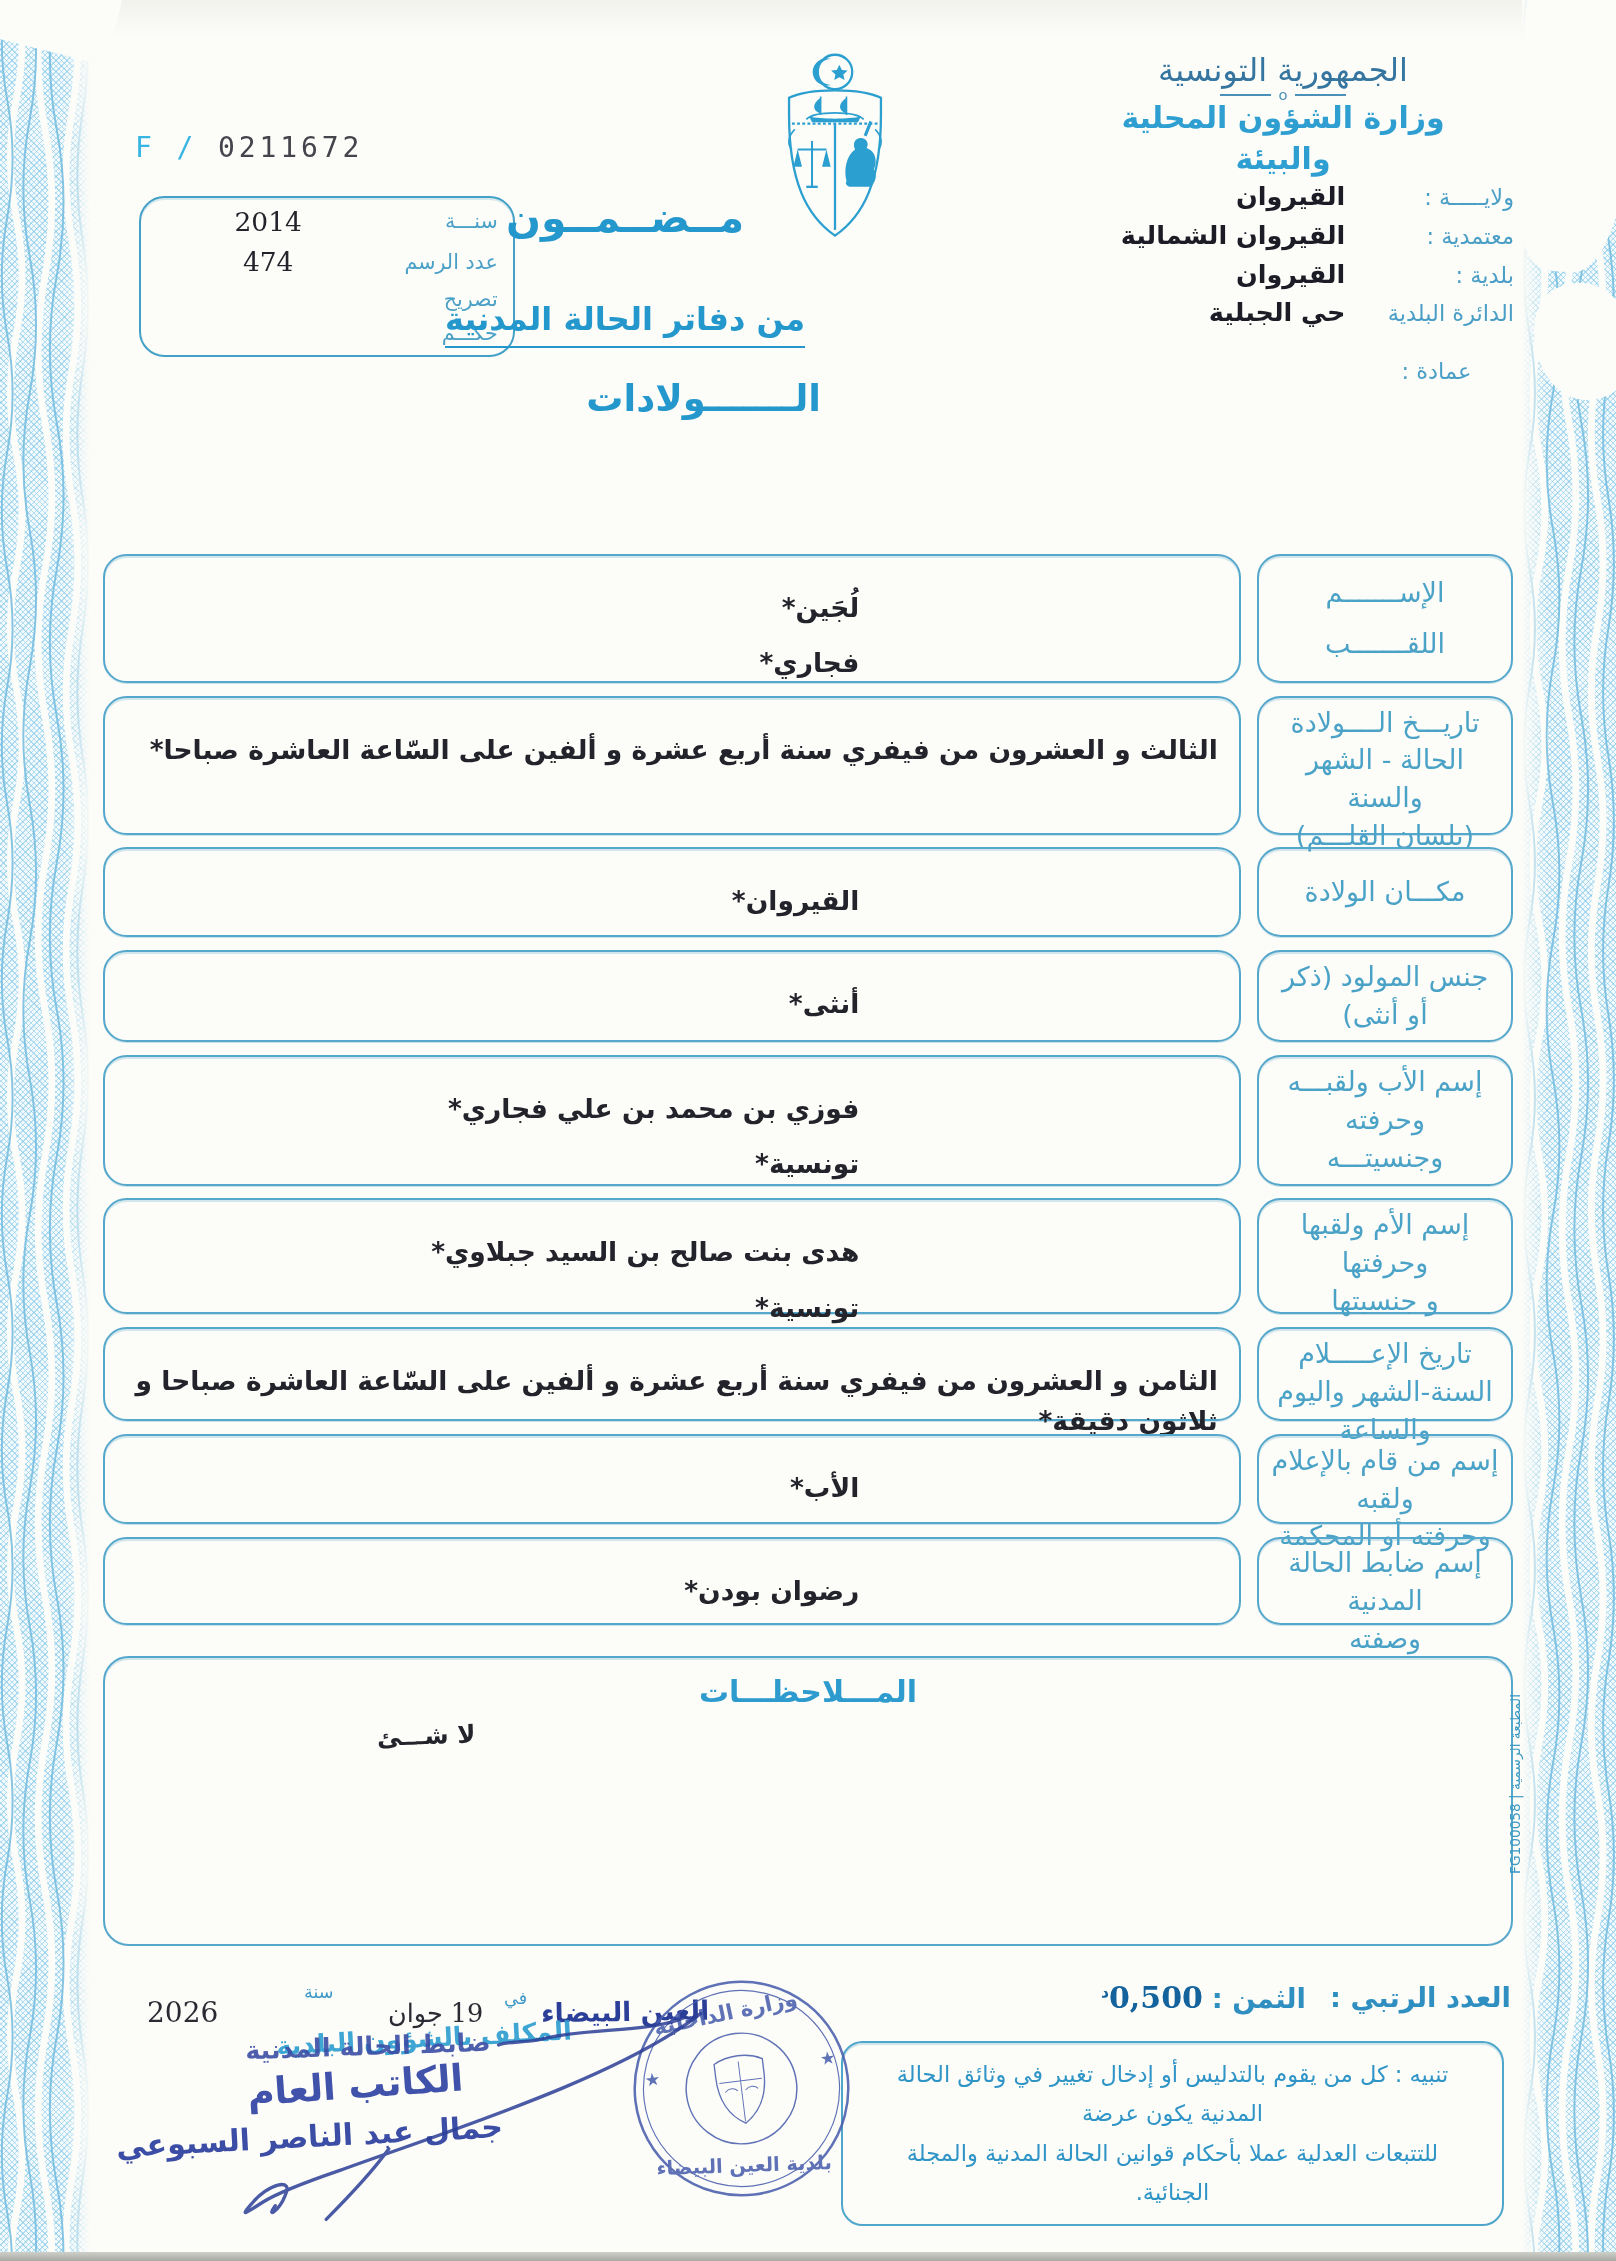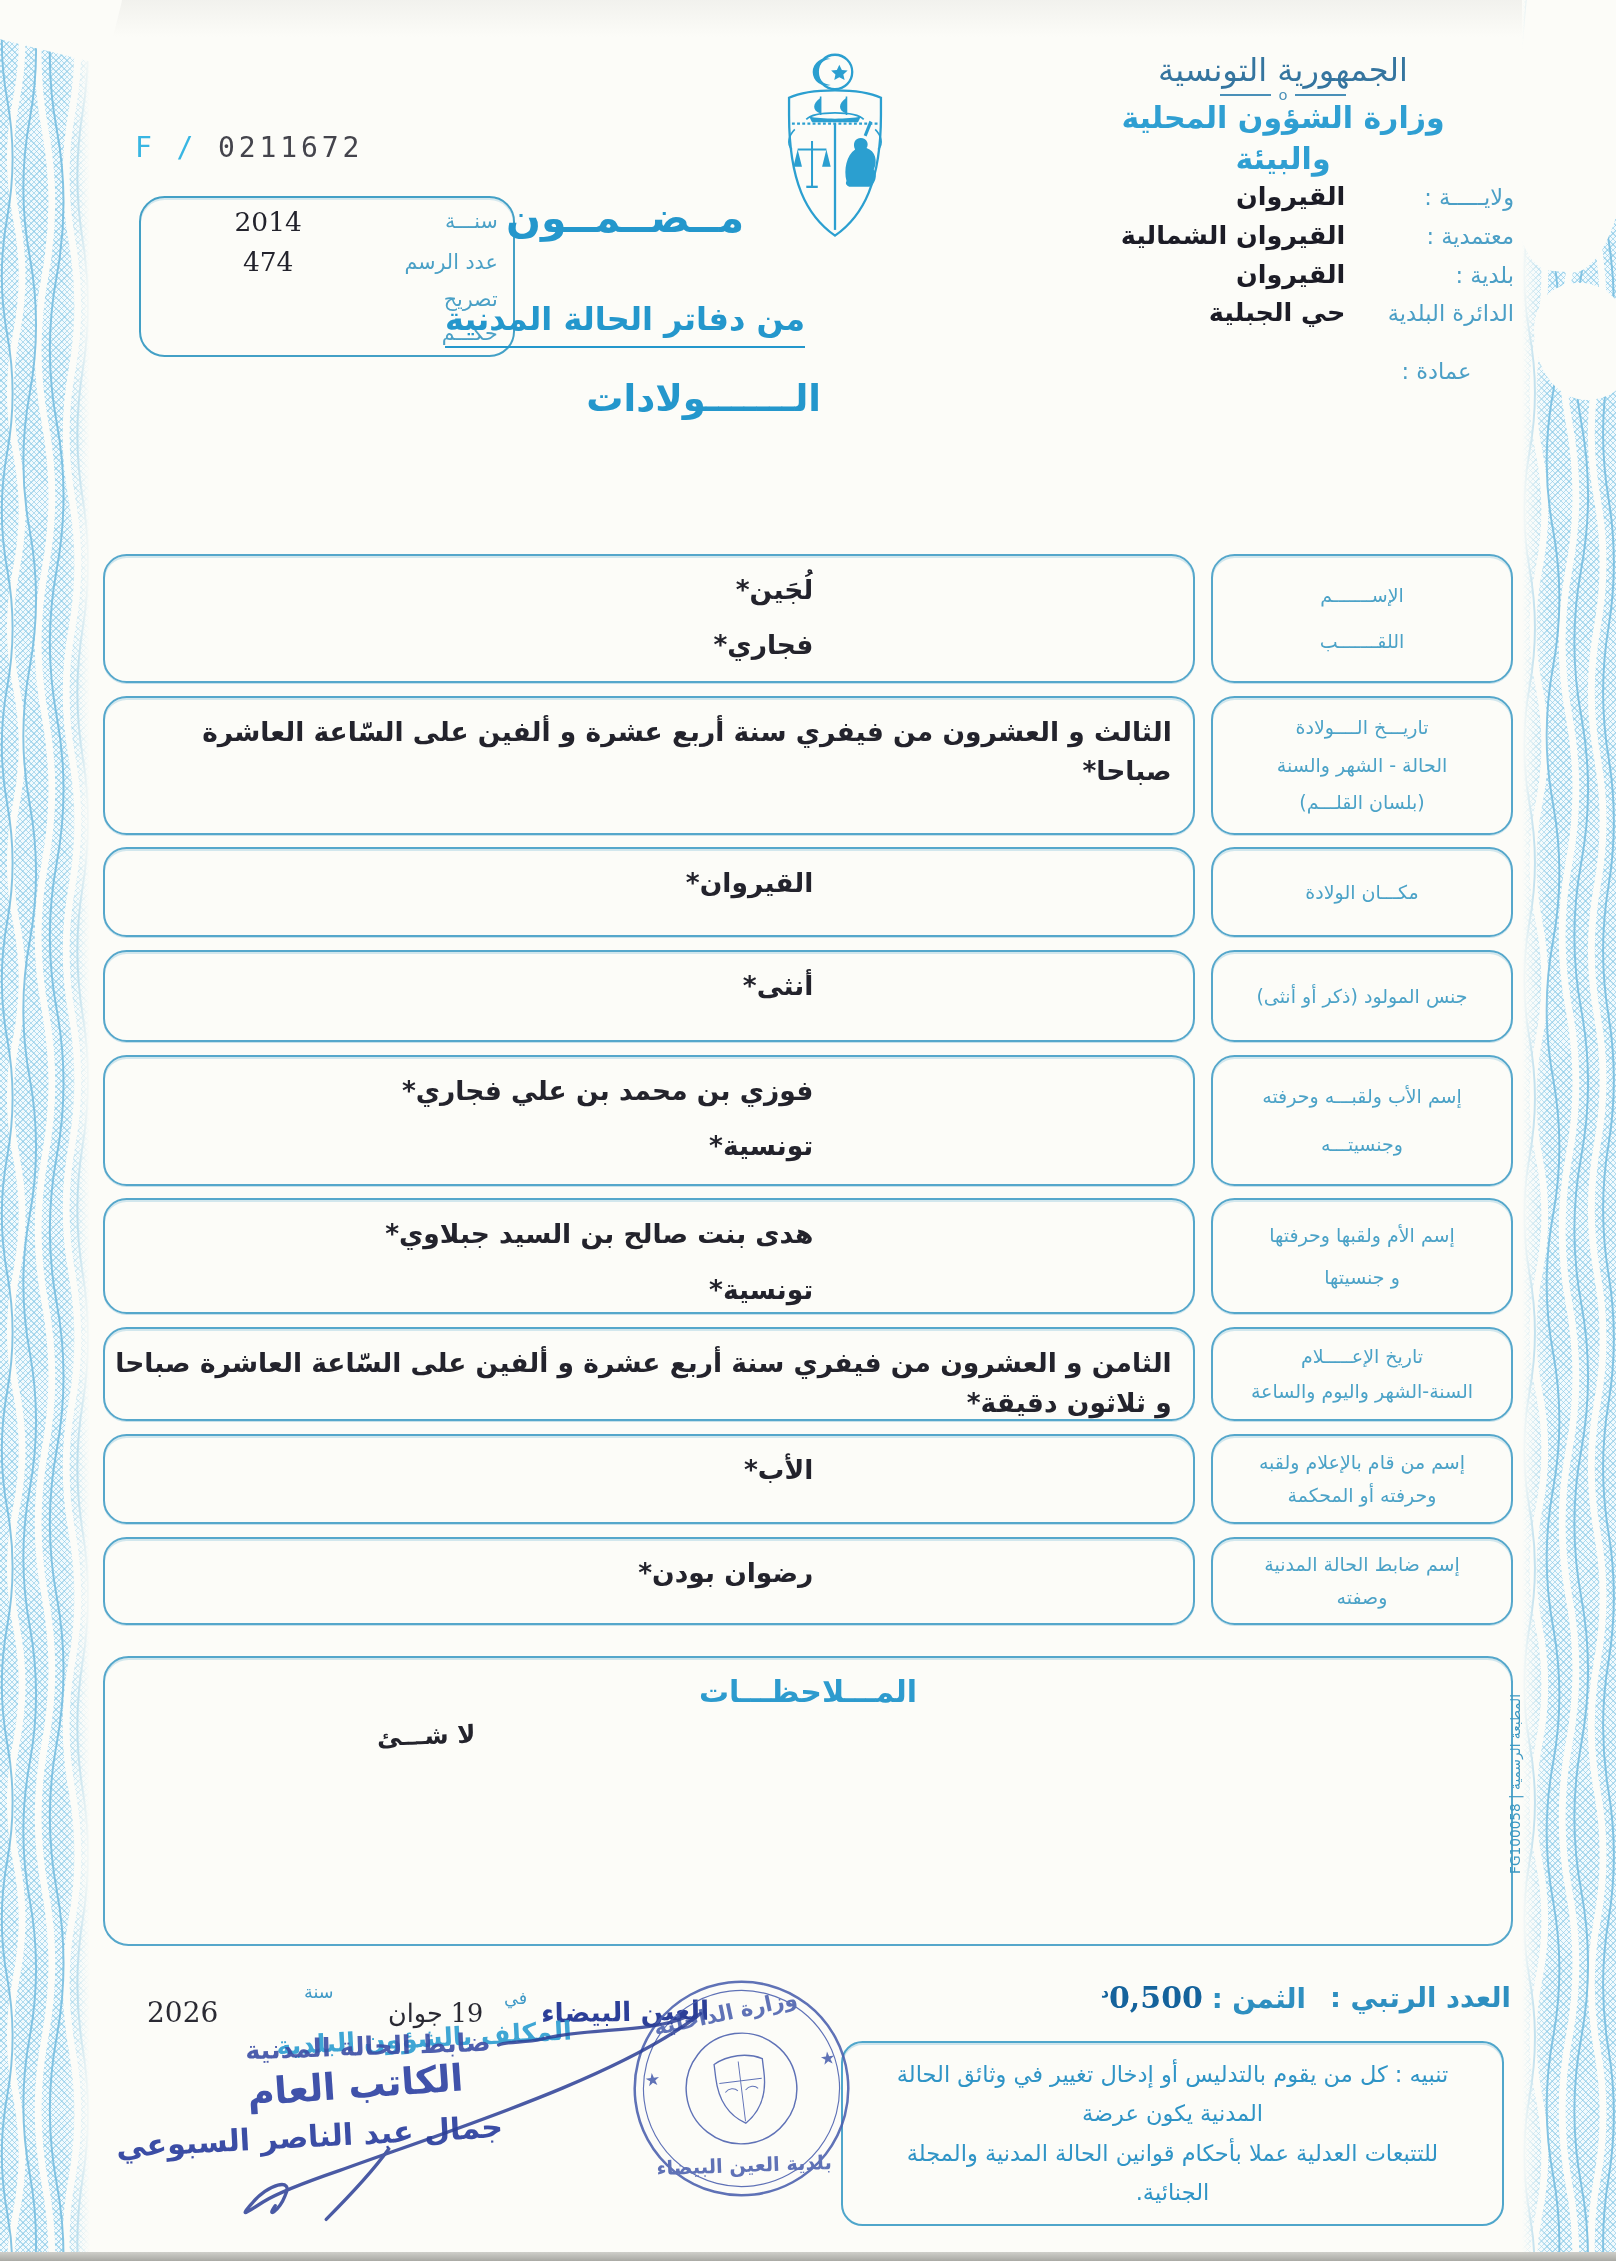--- a/index.html
+++ b/index.html
@@ -50,23 +50,23 @@
   .t1{font-size:41px;font-weight:bold;}
   .t2{font-size:32px;font-weight:bold;margin-top:11.8px;}
   .t2 span{display:inline-block;border-bottom:2.9px solid #2497cc;padding-bottom:7.8px;margin-top:46px;}
   .t3{font-size:37px;font-weight:bold;margin-top:29px;text-align:right;}
 
   
   .form-rows{position:absolute;top:554px;right:103px;width:1410px;direction:rtl;}
   .form-row{display:flex;gap:15.7px;margin-bottom:12.7px;}
   .dbox{border:2px solid #55a7cb;border-radius:23.5px;
         box-shadow:inset 0 2px 0 rgba(100,175,210,.28),0 1px 0 rgba(100,175,210,.35);}
-  .label-box{width:302px;flex:none;display:flex;flex-direction:column;justify-content:space-evenly;
-             text-align:center;color:#4ba2c7;font-size:19px;line-height:1.4;padding:5.9px 9.8px;box-sizing:border-box;}
-  .value-box{flex:1;padding-top:14px;box-sizing:border-box;}
+  .label-box{width:256px;flex:none;display:flex;flex-direction:column;justify-content:space-evenly;
+             text-align:center;color:#4ba2c7;font-size:27px;line-height:1.4;padding:5.9px 9.8px;box-sizing:border-box;}
+  .value-box{flex:1;padding-top:32px;box-sizing:border-box;}
   .val-line{font-size:26.5px;font-weight:bold;color:#23232c;line-height:1.5;margin-bottom:15.7px;padding-right:380px;}
   .val-long{padding-right:21.6px;}
 
   
   .notes{position:absolute;top:1656px;right:103px;left:103px;height:286px;border:2px solid #55a7cb;
          border-radius:25.5px;box-shadow:inset 0 2px 0 rgba(100,175,210,.28);}
   .notes-title{text-align:center;padding-top:15.7px;font-size:30px;font-weight:bold;color:#2d9bce;
                letter-spacing:1px;direction:rtl;}
   .notes-value{position:absolute;left:272px;top:63px;font-size:24.5px;font-weight:bold;color:#23232c;
                transform:rotate(-2deg);direction:rtl;}

